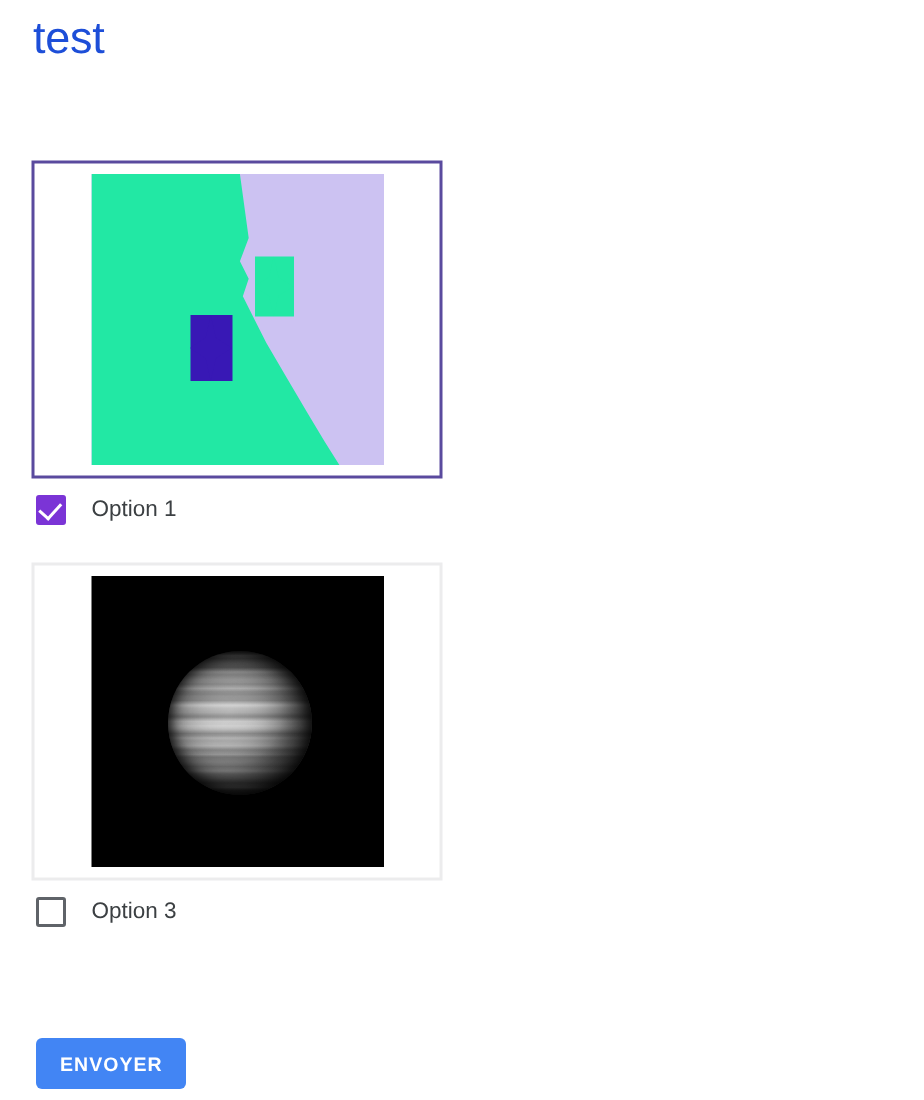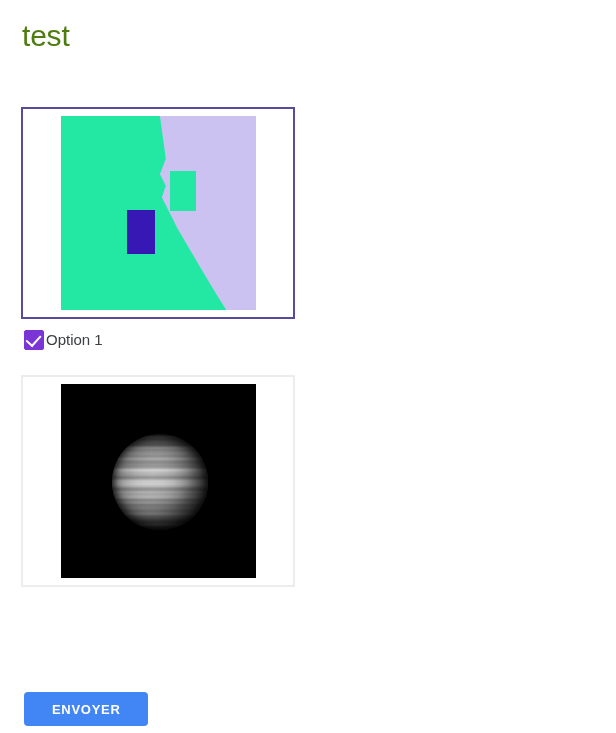--- a/index.html
+++ b/index.html
@@ -13,25 +13,25 @@
     font-family: "Liberation Sans", sans-serif;
     color: #202124;
     overflow: hidden;
     position: relative;
   }
 
   
   .page-title {
     position: absolute;
     left: 22px;
-    top: 16px;
+    top: 6px;
     font-size: 30px;
     font-weight: 400;
     letter-spacing: -0.2px;
-    color: #4d7c0f;
+    color: #1d4ed8;
     line-height: 40px;
   }
 
   
   .options-grid {
     position: absolute;
     left: 21px;
     top: 107px;
     width: 576px;
   }
@@ -225,33 +225,33 @@
     position: absolute;
     left: 4px;
     top: 1px;
     width: 7px;
     height: 12px;
     border: solid #ffffff;
     border-width: 0 2.4px 2.4px 0;
     transform: rotate(42deg);
   }
   .check-label {
-    margin-left: 2px;
+    margin-left: 17px;
     font-size: 15px;
     color: #3c4043;
     line-height: 20px;
   }
 
   
   .submit-btn {
     position: absolute;
     left: 24px;
     top: 692px;
     height: 34px;
-    padding: 0 28px;
+    padding: 0 16px;
     border: none;
     border-radius: 4px;
     background: #4285f4;
     color: #ffffff;
     font-family: "Liberation Sans", sans-serif;
     font-size: 13px;
     font-weight: bold;
     letter-spacing: 0.7px;
     cursor: pointer;
   }
@@ -288,20 +288,24 @@
 
     <div class="option-cell">
       <div class="thumb-card">
         <div class="thumb planet-bg">
           <div class="planet">
             <div class="limb"></div>
             <div class="feather"></div>
           </div>
         </div>
       </div>
+      <div class="check-row">
+        <span class="checkbox unchecked"></span>
+        <span class="check-label">Option 3</span>
+      </div>
     </div>
 
     <div class="option-cell"></div>
 
   </div>
 
 </div>
 
 <button class="submit-btn">ENVOYER</button>
 

